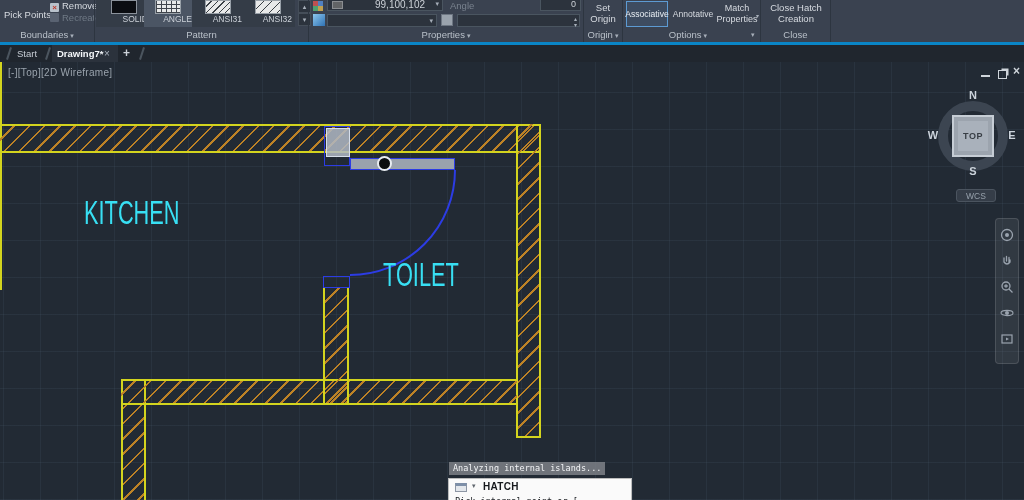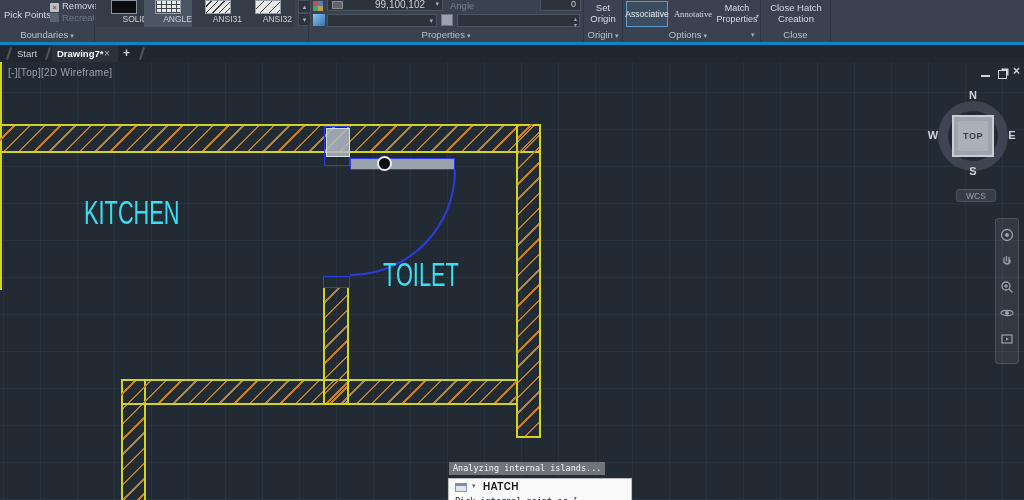--- a/index.html
+++ b/index.html
@@ -53,21 +53,21 @@
   #combo2{left:327px;top:14px;width:110px;height:13px;}
   #ic-layer{position:absolute;left:441px;top:14px;width:12px;height:12px;background:#9aa3ad;border:1px solid #6d7682;box-sizing:border-box;}
   #box-spin{left:457px;top:14px;width:123px;height:13px;}
   .spin{position:absolute;right:2px;top:0;font-size:6px;color:#a7afb9;line-height:6px;text-align:center;}
   
   #btn-setorigin{position:absolute;left:584px;top:2px;width:38px;font-size:9.5px;color:#d7dbe1;
                  text-align:center;line-height:11px;}
   .optbtn{position:absolute;top:1px;height:26px;display:flex;align-items:center;justify-content:center;
           font-size:8.6px;color:#d7dbe1;box-sizing:border-box;text-align:center;}
   #btn-assoc{left:626px;width:42px;border:1px solid #5d9bd3;background:#3e4c60;color:#e9eef3;}
-  #btn-annot{left:671px;width:44px;font-family:Liberation Serif, serif;}
+  #btn-annot{left:671px;width:44px;}
   #btn-match{left:717px;width:40px;font-size:9px;line-height:11px;text-align:center;}
   #match-caret{position:absolute;left:756px;top:12px;font-size:6px;color:#a7afb9;}
   #opt-launcher{position:absolute;left:751px;top:31px;font-size:7px;color:#a7afb9;}
   #btn-close{position:absolute;left:763px;top:2px;width:66px;font-size:9.5px;color:#d7dbe1;
              text-align:center;line-height:11px;}
   #accent{position:absolute;left:0;top:42px;width:1024px;height:3px;background:var(--accent,#0a85c6);}
 
   
   #tabbar{position:absolute;left:0;top:45px;width:1024px;height:17px;background:#20262e;}
   .tslash{position:absolute;top:2px;width:2px;height:13px;background:#4b555f;transform:rotate(18deg);}
@@ -183,20 +183,21 @@
       <div class="swatch" id="sw-ansi31"></div>
       <div class="sw-lbl">ANSI31</div>
     </div>
     <div class="cell" id="cell-ansi32">
       <div class="swatch" id="sw-ansi32"></div>
       <div class="sw-lbl">ANSI32</div>
     </div>
   </div>
   <div class="patscroll" id="pat-up">▴</div>
   <div class="patscroll" id="pat-dn">▾</div>
+  <div class="plabel" id="lbl-pattern">Pattern</div>
   <div class="sep" id="sep2"></div>
 
   <div id="ic-patcol"></div>
   <div class="combo" id="combo-color">
     <span class="csw"></span>
     <span class="ctext">99,100,102</span>
     <span class="caret">▾</span>
   </div>
   <div id="lbl-angle">Angle</div>
   <div class="combo" id="box-angle">

